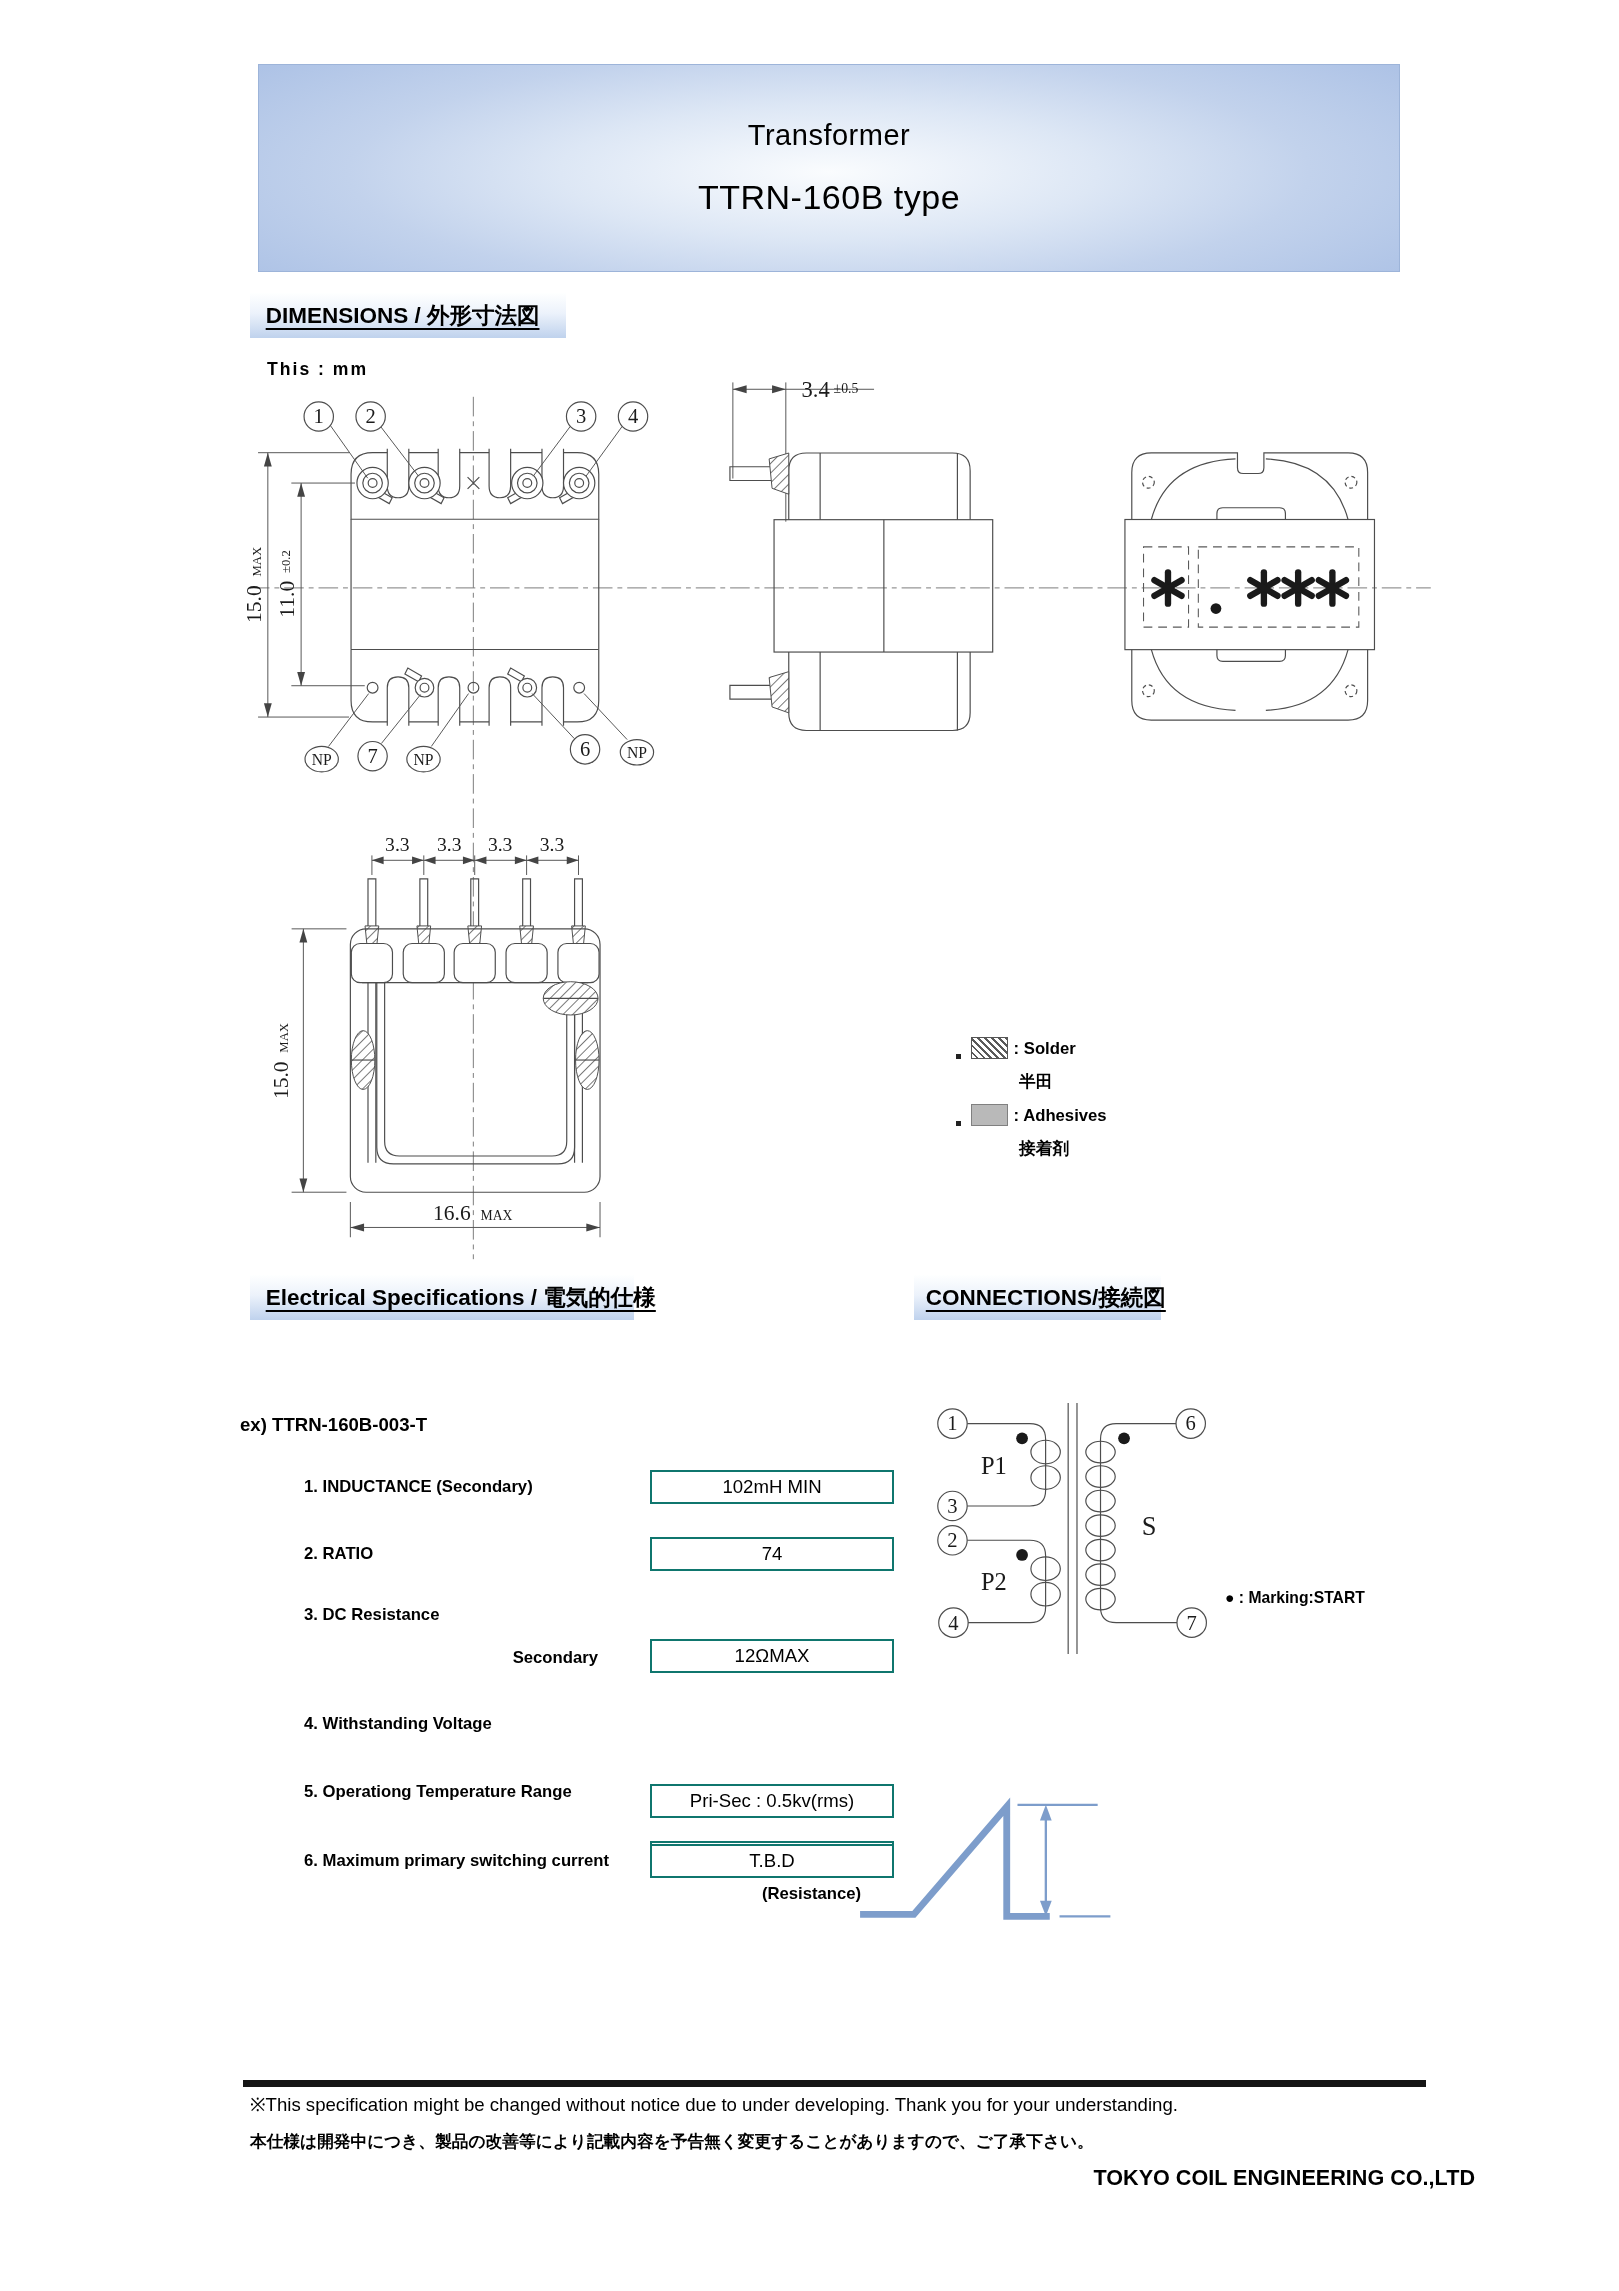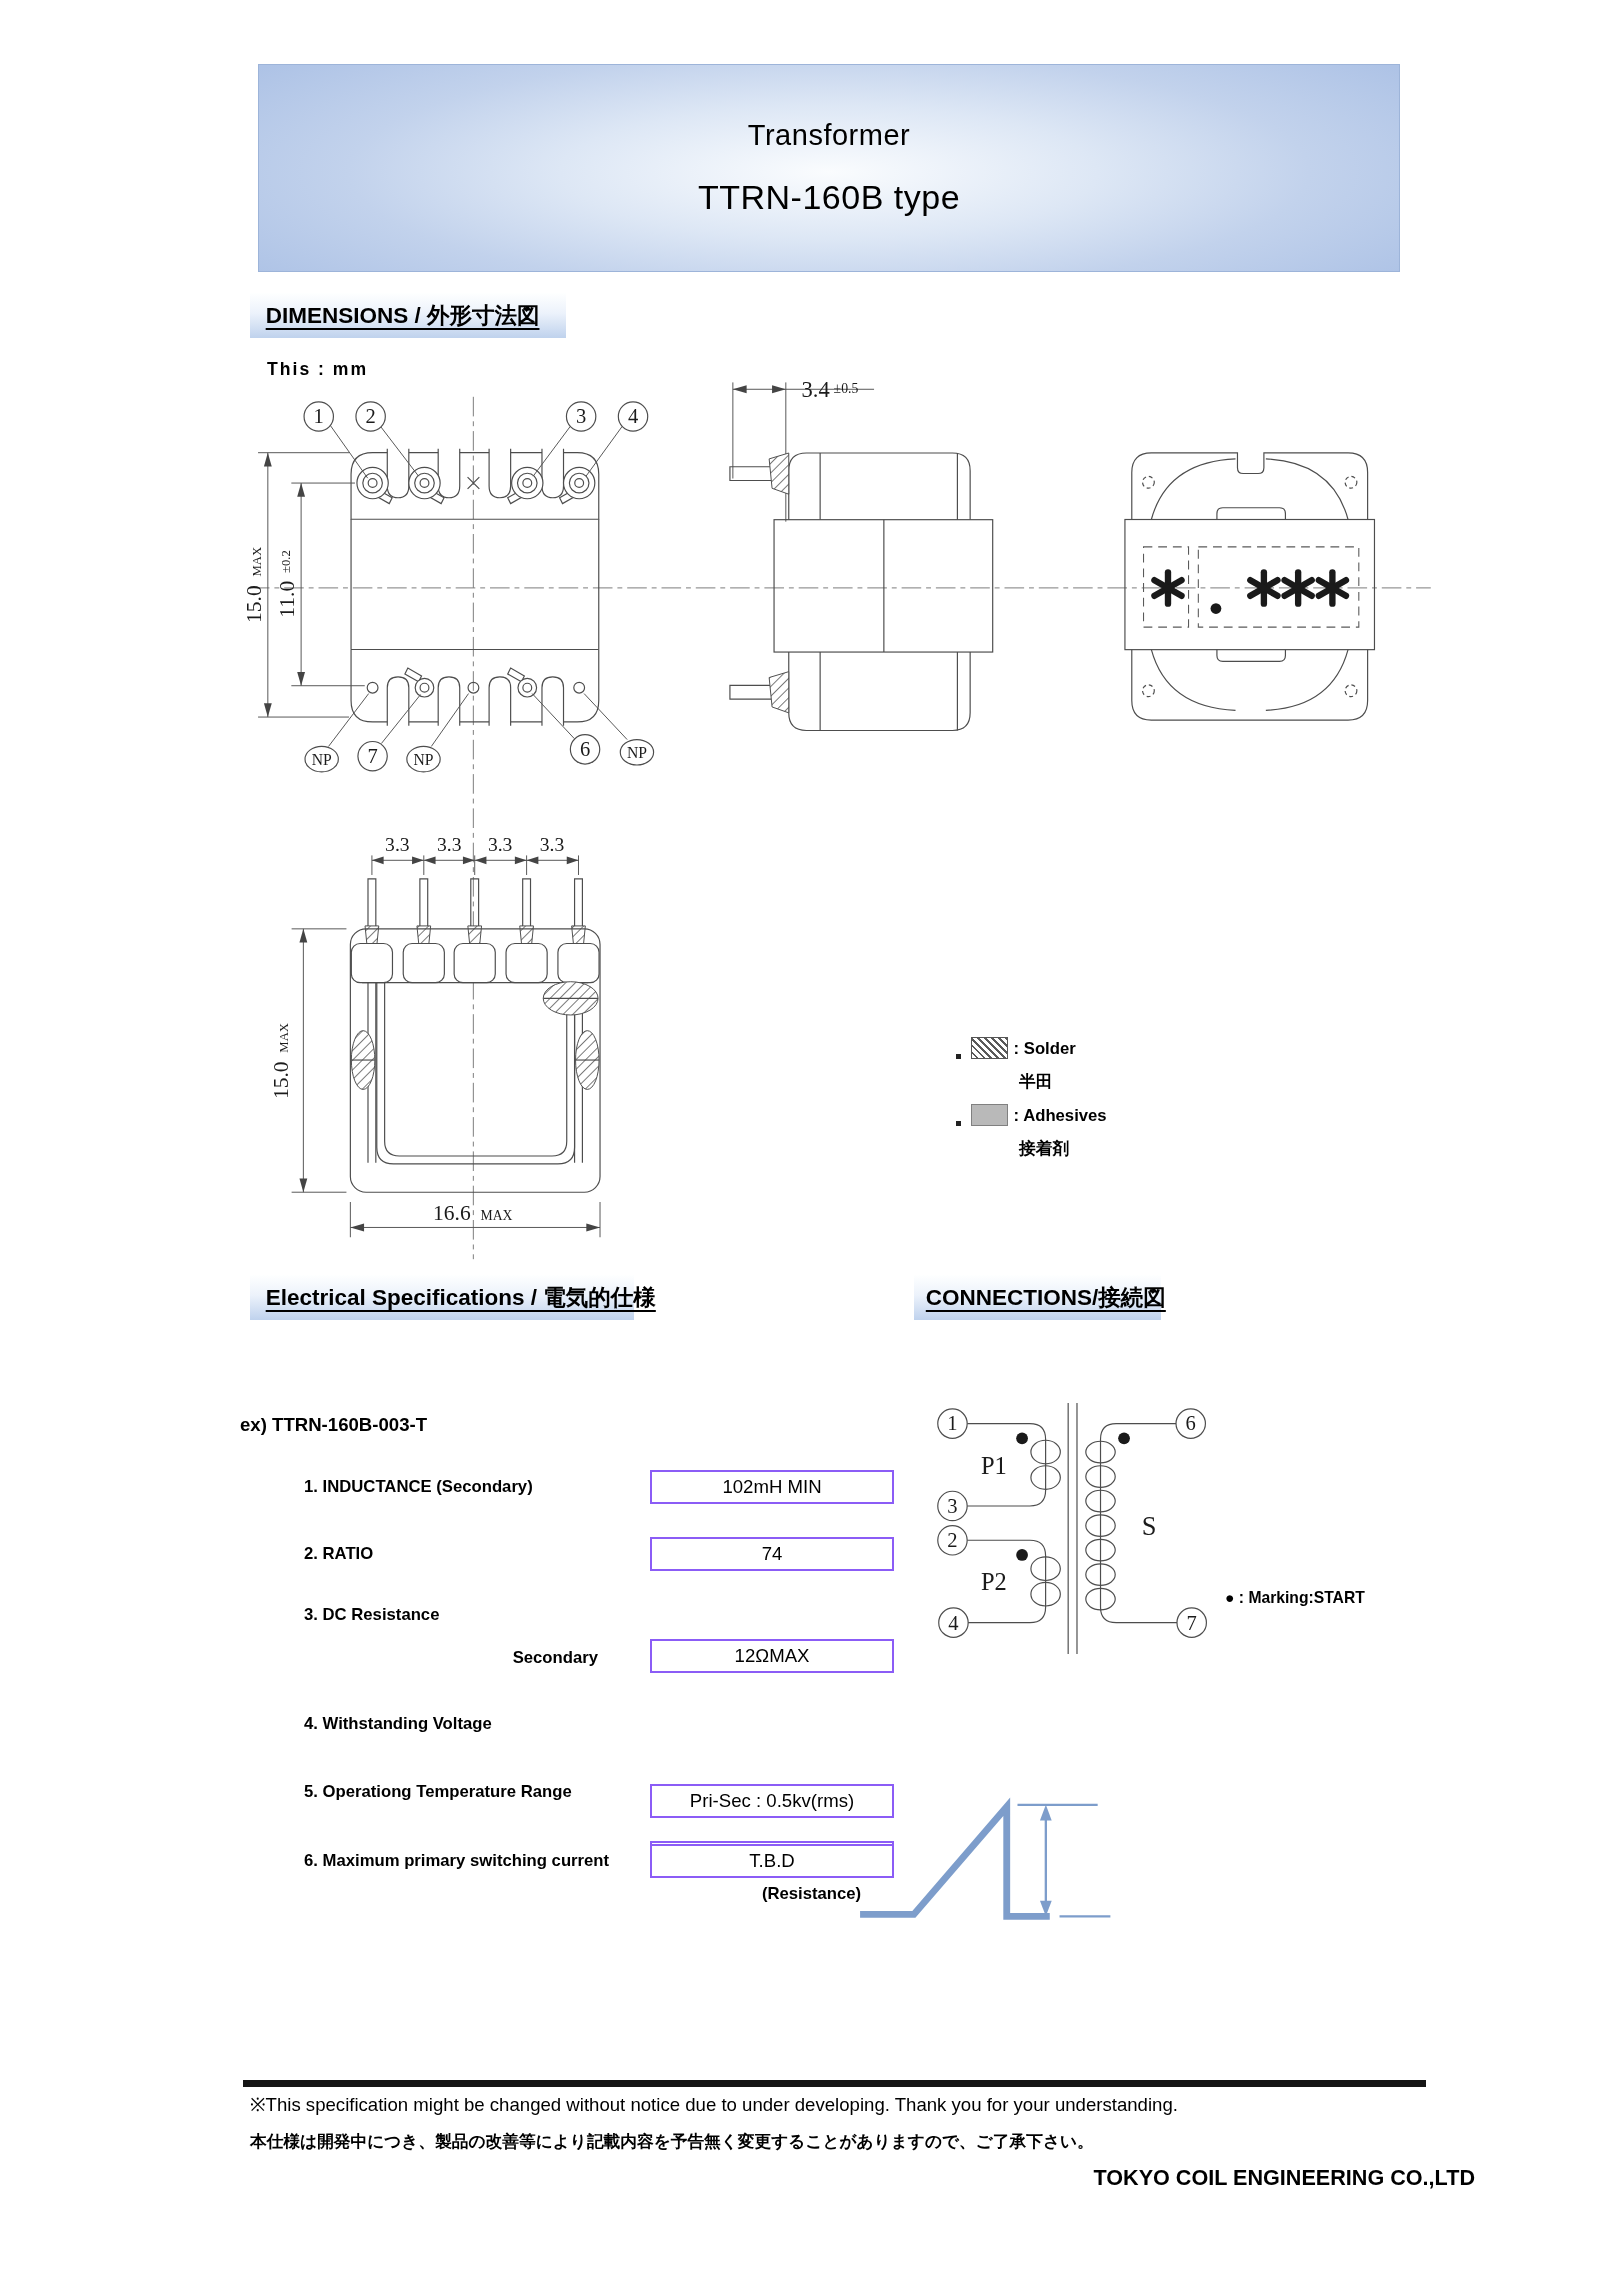--- a/index.html
+++ b/index.html
@@ -30,21 +30,21 @@
     text-decoration:underline; text-decoration-thickness:2px; text-underline-offset:4.9px;
     padding:0 15.7px; white-space:nowrap;
   }
 
   .unit-label { left:267px; top:359px; font-weight:bold; font-size:17.6px; letter-spacing:2px; }
 
   
   .spec-ex { left:240px; top:1414px; font-weight:bold; font-size:18.6px; }
   .spec-label { font-weight:bold; font-size:16.7px; white-space:nowrap; }
   .spec-box {
-    left:650px; width:244px; height:34px; border:2px solid #8b5cf6; background:#fff;
+    left:650px; width:244px; height:34px; border:2px solid #0f766e; background:#fff;
     display:flex; align-items:center; justify-content:center;
     font-size:18.6px; white-space:nowrap;
   }
   .spec-note { font-weight:bold; font-size:16.7px; }
 
   
   .lg-row { display:flex; align-items:flex-end; }
   .lg-bullet { width:4.9px; height:4.9px; background:#222; margin-right:9.8px; }
   .lg-swatch { width:37px; height:21.6px; border:1.5px solid #555; margin-right:5.9px; }
   .lg-swatch.hatch {

